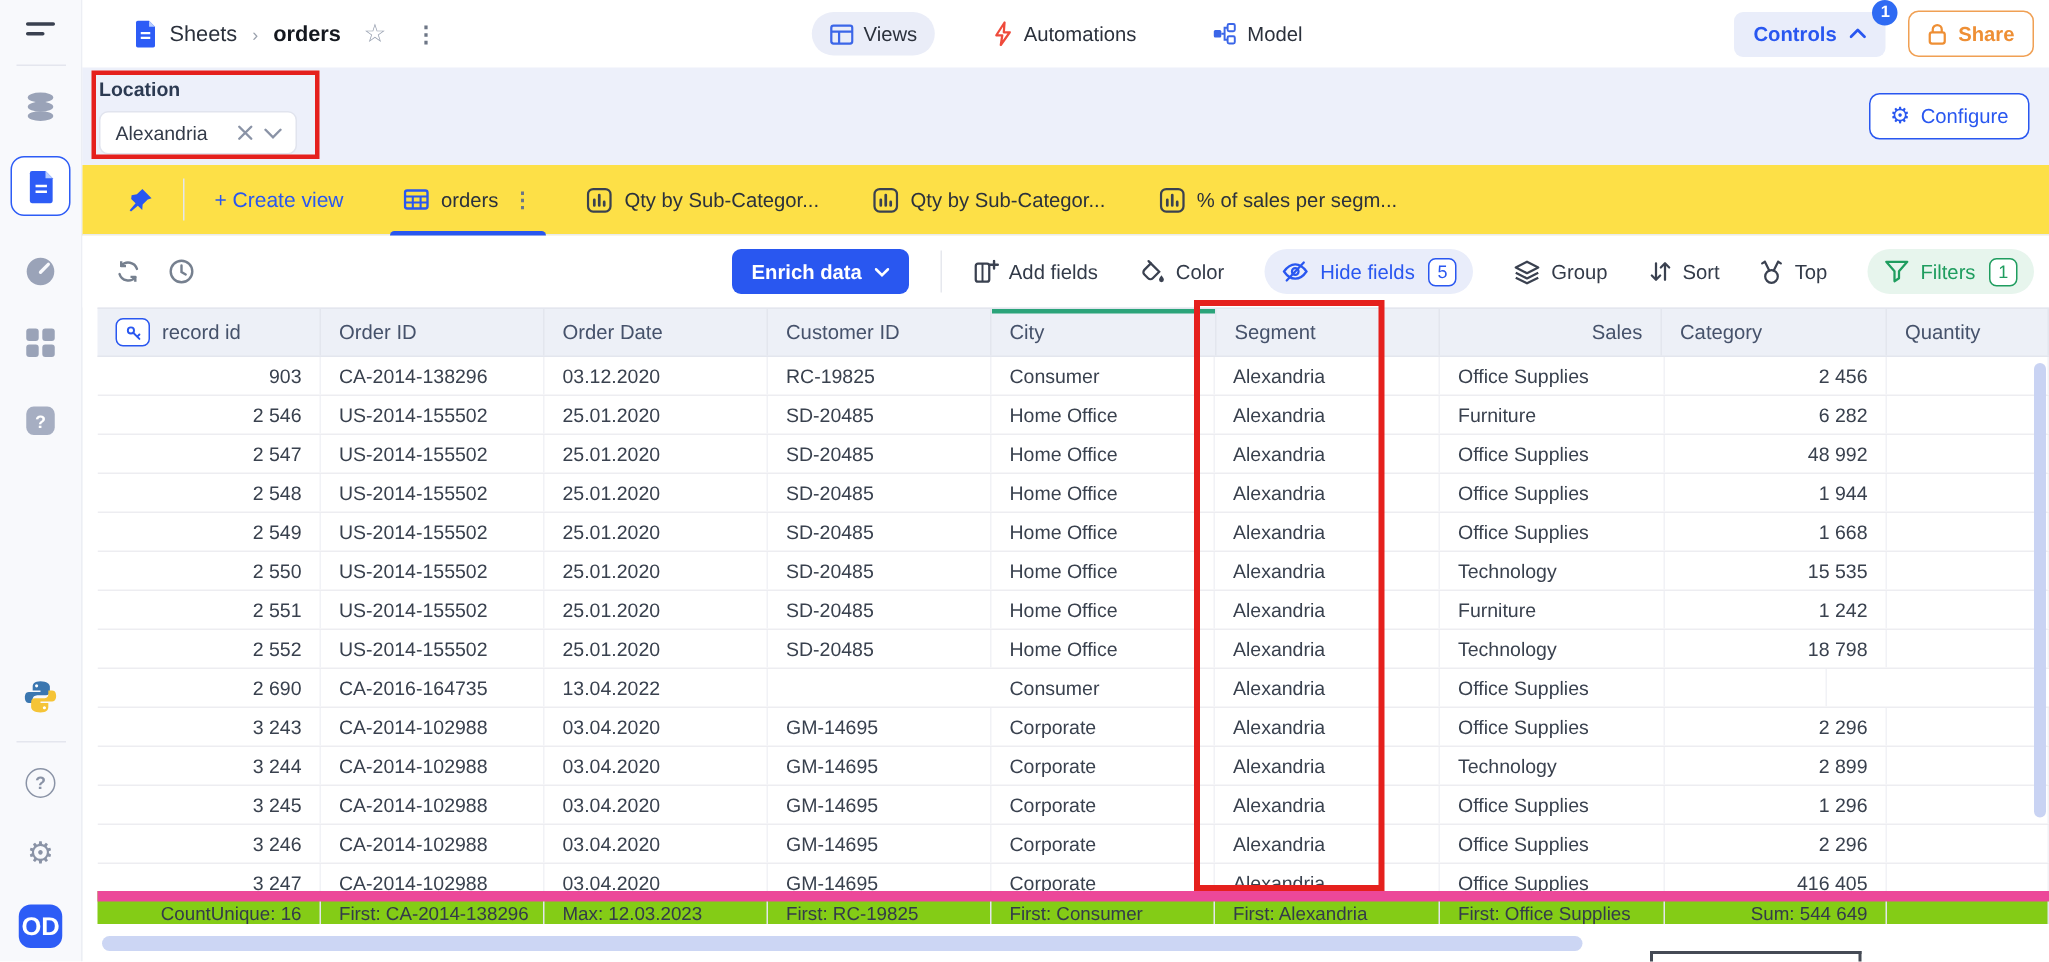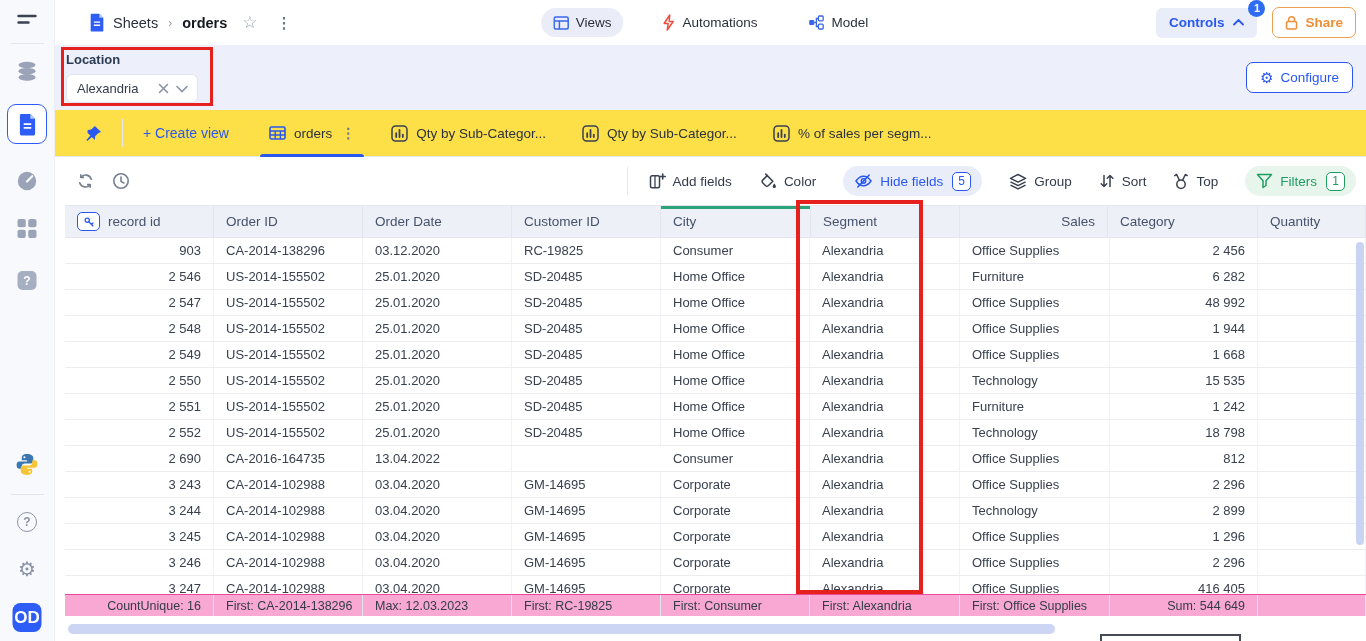--- a/index.html
+++ b/index.html
@@ -64,21 +64,21 @@
 
   
   .table{position:absolute;left:10px;top:205px;width:1301px}
   .thead{display:flex;height:33px;background:#edf0f7;border-top:1px solid #e3e6ee;border-bottom:1px solid #e3e6ee}
   .th{display:flex;align-items:center;padding:0 12px;font-size:13.5px;color:#46526b;border-right:1px solid #e3e6ee;flex:none;overflow:hidden;white-space:nowrap}
   .th.hl{box-shadow:inset 0 3px 0 #2ba47a}
   .th.r,.td.r,.tf.r{justify-content:flex-end}
   .rows-vp{height:356px;overflow:hidden}
   .tr{display:flex;height:26px;border-bottom:1px solid #ededf1;background:#fff}
   .td{display:flex;align-items:center;padding:0 12px;font-size:13px;color:#39414e;border-right:1px solid #f1f2f6;flex:none;overflow:hidden;white-space:nowrap}
-  .tfoot{display:flex;height:22px;background:#f9a8d4;border-top:1px solid #ec4899}
+  .tfoot{display:flex;height:22px;background:#84cc16;border-top:7px solid #ec4899}
   .tf{display:flex;align-items:center;padding:0 12px;font-size:12.5px;color:#333b49;border-right:1px solid #e3e5ec;flex:none;overflow:hidden;white-space:nowrap;cursor:pointer}
   .key-badge{width:23px;height:19px;border:1.5px solid #2957f0;border-radius:5px;background:#fff;display:flex;align-items:center;justify-content:center;margin-right:8px;flex:none}
 
   
   .red1{position:absolute;left:61px;top:47px;width:152px;height:59px;border:3px solid #e5201d;pointer-events:none}
   .red2{position:absolute;left:796px;top:200px;width:127px;height:394px;border:4px solid #e5201d;pointer-events:none}
   .vscroll{position:absolute;left:1356px;top:242px;width:8px;height:303px;border-radius:4px;background:#c9d3f3;cursor:pointer}
   .hscroll{position:absolute;left:68px;top:624px;width:987px;height:10px;border-radius:5px;background:#ccd6f4;cursor:pointer}
   .cutoff{position:absolute;left:1100px;top:634px;width:141px;height:10px;background:#fff;border:2px solid #454a55;border-bottom:none}
 </style>
@@ -293,20 +293,28 @@
             <path d="M4.8 2.2v3.2H8M14.2 15.8v-3.2H11" fill="none" stroke="#76808f" stroke-width="1.6" stroke-linejoin="round"></path>
           </svg>
       </span>
       <span class="tool-icon" style="margin-left:17px">
         <svg width="18" height="18" viewBox="0 0 18 18">
             <circle cx="9" cy="9" r="7.2" fill="none" stroke="#76808f" stroke-width="1.6"></circle>
             <path d="M9 5v4.4l2.8 1.6" fill="none" stroke="#76808f" stroke-width="1.6" stroke-linecap="round"></path>
           </svg>
       </span>
       <div class="right-tools">
+        <div class="enrich">
+          <span>Enrich data</span>
+          <span style="display:flex">
+            <svg width="10" height="7" viewBox="0 0 10 7">
+                <path d="M1 1.5L5 5.5 9 1.5" stroke="#fff" stroke-width="1.7" fill="none" stroke-linecap="round"></path>
+              </svg>
+          </span>
+        </div>
         <div class="tdiv"></div>
         <div class="tool-btn">
           <span style="display:flex">
             <svg width="17" height="17" viewBox="0 0 17 17">
                 <rect x="1.5" y="2.8" width="9" height="12" rx="1.5" fill="none" stroke="#3a4150" stroke-width="1.5"></rect>
                 <path d="M6 2.8v12" stroke="#3a4150" stroke-width="1.3"></path>
                 <path d="M13.7 1v5M11.2 3.5h5" stroke="#3a4150" stroke-width="1.6" stroke-linecap="round"></path>
               </svg>
           </span>
           <span>Add fields</span>
@@ -499,21 +507,20 @@
               <div class="td" style="width: 108px;"></div>
             </div>
             <div class="tr">
               <div class="td r" style="width: 149px;">2 690</div>
               <div class="td" style="width: 149px;">CA-2016-164735</div>
               <div class="td" style="width: 149px;">13.04.2022</div>
               <div class="td" style="width: 149px; margin-top: 26px;">TB-21400</div>
               <div class="td" style="width: 149px;">Consumer</div>
               <div class="td" style="width: 150px;">Alexandria</div>
               <div class="td" style="width: 150px;">Office Supplies</div>
-              <div class="td r" style="width: 148px;">812</div>
               <div class="td" style="width: 108px;"></div>
             </div>
             <div class="tr">
               <div class="td r" style="width: 149px;">3 243</div>
               <div class="td" style="width: 149px;">CA-2014-102988</div>
               <div class="td" style="width: 149px;">03.04.2020</div>
               <div class="td" style="width: 149px;">GM-14695</div>
               <div class="td" style="width: 149px;">Corporate</div>
               <div class="td" style="width: 150px;">Alexandria</div>
               <div class="td" style="width: 150px;">Office Supplies</div>

